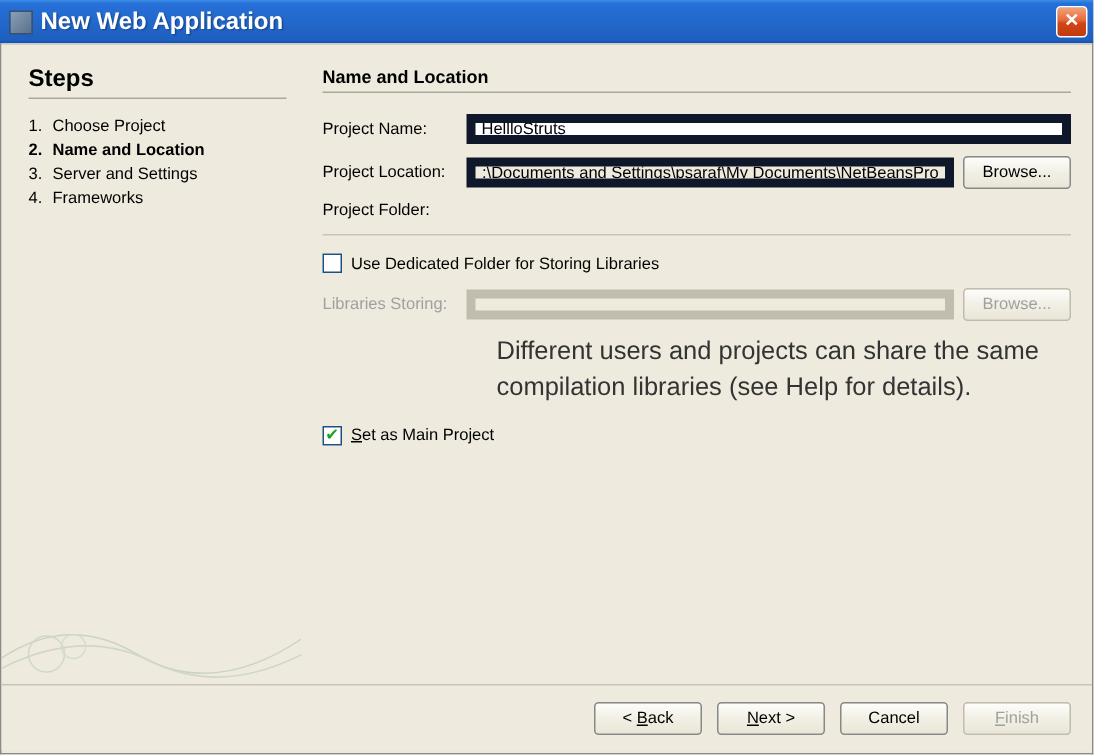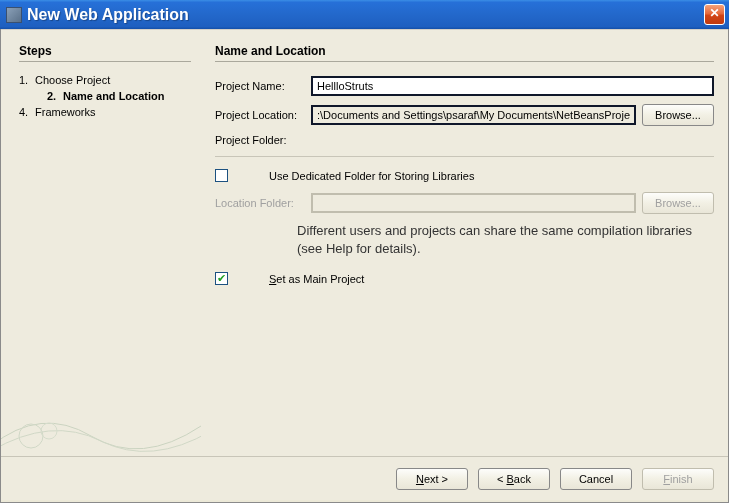--- a/index.html
+++ b/index.html
@@ -50,33 +50,33 @@
   background: #eeebde;
   border-top: 1px solid #d4d0c8;
   position: relative;
 }
 .left-panel {
   width: 200px;
   padding: 14px 10px 10px 18px;
   position: relative;
 }
 .left-panel h3 {
-  font-size: 12px;
+  font-size: 16px;
   font-weight: bold;
   padding-bottom: 3px;
   border-bottom: 1px solid #aaa89c;
   margin-bottom: 10px;
 }
 .steps-list { list-style: none; }
 .steps-list li {
   padding: 2px 0;
   font-size: 11px;
 }
 .steps-list .num { display: inline-block; width: 16px; }
-.steps-list .current { font-weight: bold; margin-left: 28px; }
+.steps-list .current { font-weight: bold; }
 .deco {
   position: absolute;
   bottom: 0; left: 0;
   width: 200px; height: 60px;
   overflow: hidden;
   opacity: 0.35;
 }
 .right-panel {
   flex: 1;
   padding: 14px 14px 10px 14px;
@@ -95,21 +95,21 @@
   margin-bottom: 8px;
 }
 .form-row .label {
   width: 96px;
   font-size: 11px;
 }
 .form-row .label.disabled { color: #a0a0a0; }
 .form-row input[type="text"] {
   flex: 1;
   height: 20px;
-  border: 2px solid #0f172a;
+  border: 6px solid #0f172a;
   background: #fff;
   font-family: Tahoma, Arial, sans-serif;
   font-size: 11px;
   padding: 1px 4px;
 }
 .form-row input[type="text"].ro {
   background: #eeebde;
 }
 .form-row input[type="text"]:disabled {
   background: #eeebde;
@@ -134,38 +134,37 @@
 }
 .hr {
   border: none;
   border-top: 1px solid #c8c5b8;
   margin: 10px 0 12px 0;
 }
 .check-row {
   display: flex;
   align-items: center;
   margin: 4px 0 10px 0;
-  gap: 35px;
 }
 .check-row .cb {
   width: 13px; height: 13px;
   border: 1px solid #1c5180;
   background: #fff;
   margin-right: 6px;
   display: inline-flex;
   align-items: center;
   justify-content: center;
   font-size: 11px;
   color: #22a022;
   line-height: 11px;
   cursor: pointer;
 }
 .hint {
-  margin-left: 82px;
-  font-size: 13px;
+  margin-left: 116px;
+  font-size: 17px;
   color: #333;
   line-height: 1.4;
   margin-top: 4px;
 }
 .button-bar {
   height: 44px;
   border-top: 1px solid #c8c5b8;
   background: #eeebde;
   display: flex;
   align-items: center;
@@ -190,20 +189,21 @@
 </div>
 
 <div class="inner-border">
 <div class="content">
 
   <div class="left-panel">
     <h3>Steps</h3>
     <ol class="steps-list">
       <li><span class="num">1.</span><span>Choose Project</span></li>
       <li class="current"><span class="num">2.</span><span>Name and Location</span></li>
+      <li><span class="num">3.</span><span>Server and Settings</span></li>
       <li><span class="num">4.</span><span>Frameworks</span></li>
     </ol>
     <div class="deco">
       <svg width="200" height="60" viewBox="0 0 200 60">
         <path d="M -10 50 Q 40 10 90 40 T 200 30" stroke="#8aa88a" stroke-width="1" fill="none"></path>
         <path d="M -10 55 Q 50 20 100 45 T 210 35" stroke="#9ab49a" stroke-width="1" fill="none"></path>
         <circle cx="30" cy="40" r="12" stroke="#9ab49a" stroke-width="1" fill="none"></circle>
         <circle cx="48" cy="35" r="8" stroke="#a8c0a8" stroke-width="1" fill="none"></circle>
       </svg>
     </div>
@@ -228,34 +228,34 @@
     </div>
 
     <hr class="hr">
 
     <div class="check-row">
       <span class="cb"></span>
       <span>Use Dedicated Folder for Storing Libraries</span>
     </div>
 
     <div class="form-row">
-      <span class="label disabled">Location Folder:</span>
+      <span class="label disabled">Libraries Storing:</span>
       <input type="text" disabled="" value="" style="">
       <button class="btn" disabled=""><span>Browse...</span></button>
     </div>
 
     <div class="hint">Different users and projects can share the same compilation libraries (see Help for details).</div>
 
     <div class="check-row" style="margin-top:14px">
       <span class="cb">✔</span>
       <span><span class="u">S</span><span>et as Main Project</span></span>
     </div>
 
   </div>
 </div>
 
 <div class="button-bar">
+  <button class="btn"><span>&lt; </span><span class="u">B</span><span>ack</span></button>
   <button class="btn"><span></span><span class="u">N</span><span>ext &gt;</span></button>
-  <button class="btn"><span>&lt; </span><span class="u">B</span><span>ack</span></button>
   <button class="btn">Cancel</button>
   <button class="btn" disabled=""><span></span><span class="u">F</span><span>inish</span></button>
 </div>
 </div>
 
 </body></html>

